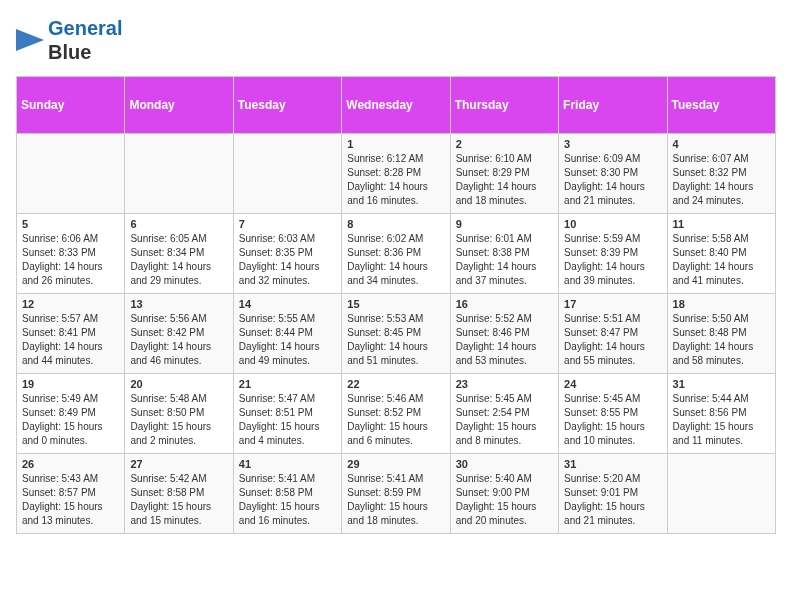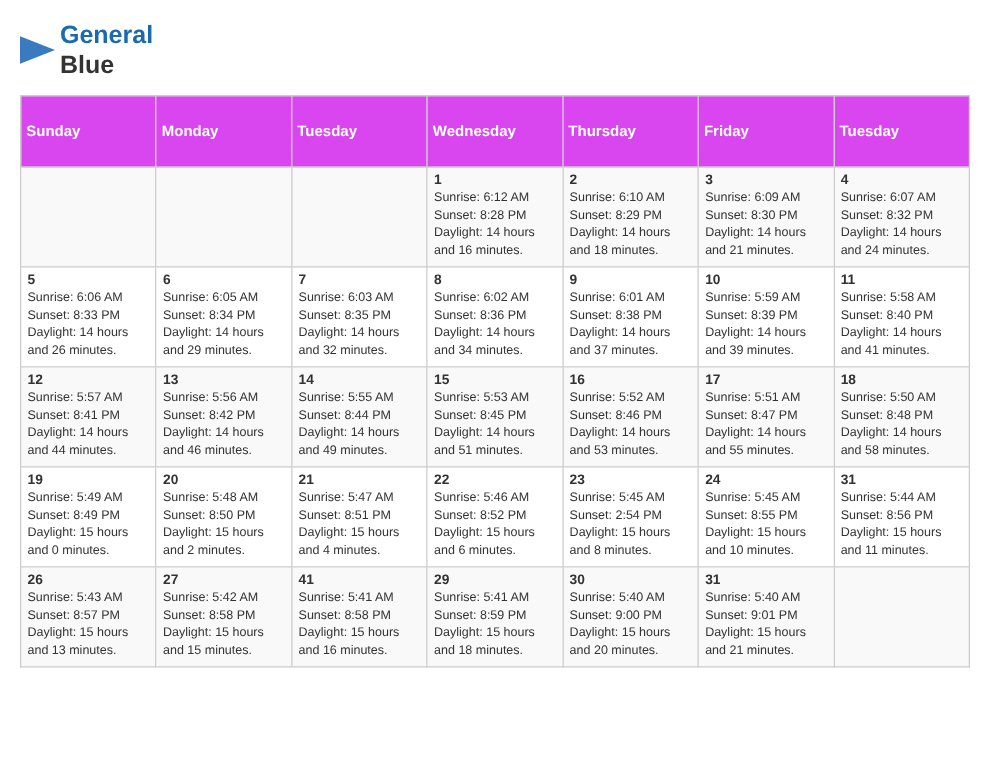--- a/index.html
+++ b/index.html
@@ -289,20 +289,20 @@
 Daylight: 15 hours and 18 minutes.</div>
         </td>
         <td>
           <span class="day-num">30</span>
           <div class="cell-info">Sunrise: 5:40 AM
 Sunset: 9:00 PM
 Daylight: 15 hours and 20 minutes.</div>
         </td>
         <td>
           <span class="day-num">31</span>
-          <div class="cell-info">Sunrise: 5:40 AM
+          <div class="cell-info">Sunrise: 5:20 AM
 Sunset: 9:01 PM
 Daylight: 15 hours and 21 minutes.</div>
         </td>
         <td></td>
       </tr>
     </tbody>
 </table>
 
 </body></html>

